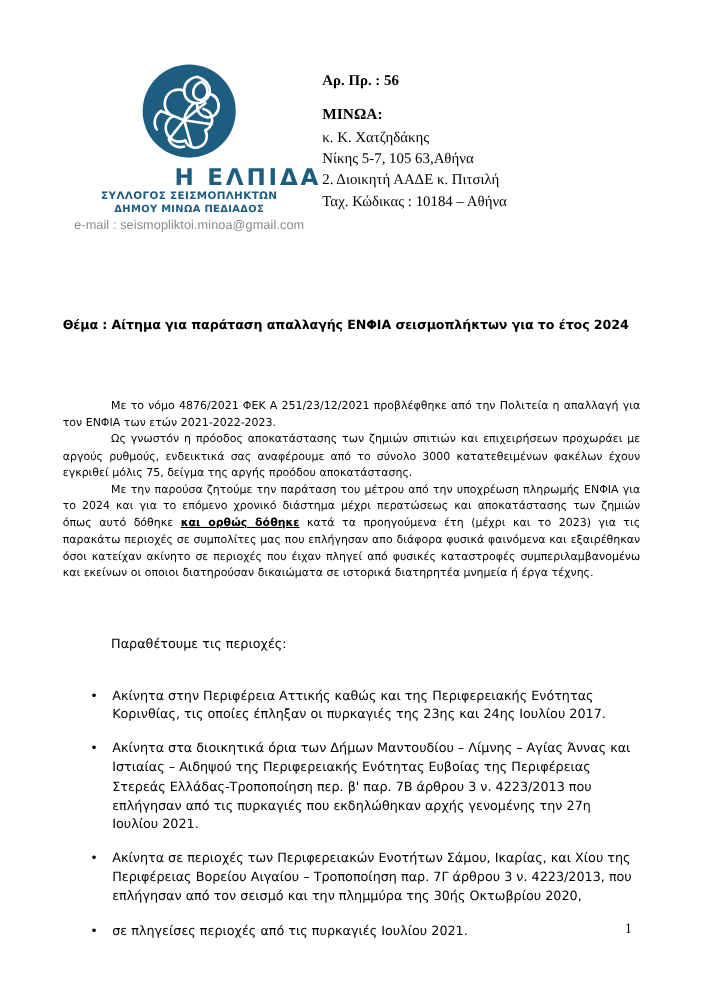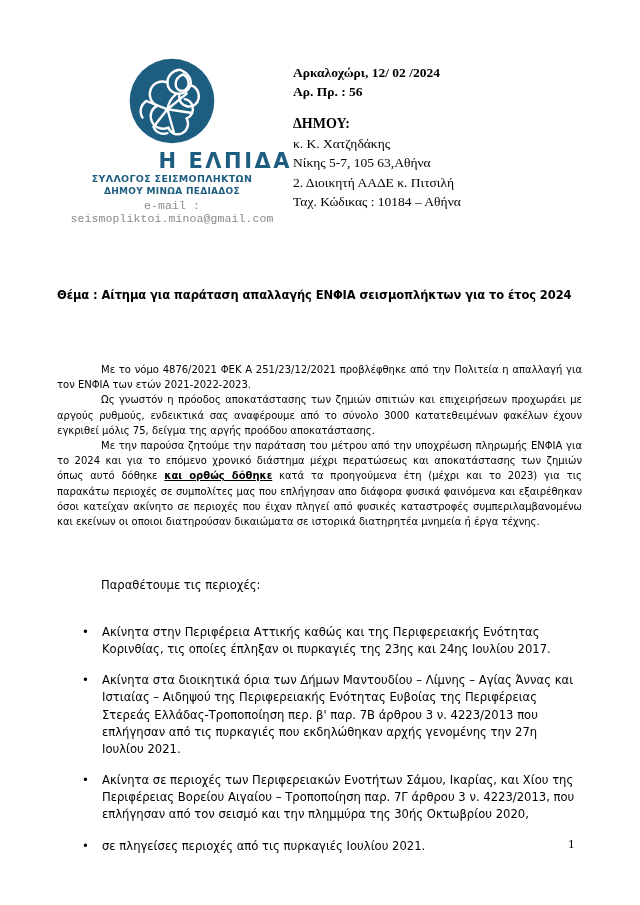--- a/index.html
+++ b/index.html
@@ -72,21 +72,21 @@
     font-family: "DejaVu Sans", sans-serif;
     font-weight: bold;
     font-size: 9px;
     letter-spacing: 0.3px;
     color: #1d5d80;
     margin: 1px 0 0 0;
     line-height: 1.15;
   }
 
   .org-email {
-    font-family: Liberation Mono, monospace;
+    font-family: Liberation Sans, sans-serif;
     font-size: 11.5px;
     color: #8a8a8a;
     margin: 3px 0 0 0;
     letter-spacing: 0.1px;
   }
 
   .recipient-block {
     position: absolute;
     left: 293px;
     top: 8px;
@@ -232,23 +232,22 @@
         </g>
       </svg>
 
       <div class="org-name">Η ΕΛΠΙΔΑ</div>
       <div class="org-sub1">ΣΥΛΛΟΓΟΣ ΣΕΙΣΜΟΠΛΗΚΤΩΝ</div>
       <div class="org-sub2">ΔΗΜΟΥ ΜΙΝΩΑ ΠΕΔΙΑΔΟΣ</div>
       <div class="org-email">e-mail : seismopliktoi.minoa@gmail.com</div>
     </div>
 
     <div class="recipient-block">
-      <div class="date-line">Αρκαλοχώρι, 12/ 02 /2024</div>
       <div class="protocol-line">Αρ. Πρ. : 56</div>
-      <div class="pros-label">ΔΗΜΟΥ:</div>
+      <div class="pros-label">ΜΙΝΩΑ:</div>
       <div class="recipient-line"> κ. Κ. Χατζηδάκης</div>
       <div class="recipient-line">Νίκης 5-7, 105 63,Αθήνα</div>
       <div class="recipient-line">2. Διοικητή ΑΑΔΕ κ. Πιτσιλή</div>
       <div class="recipient-line">Ταχ. Κώδικας : 10184 – Αθήνα</div>
     </div>
   </div>
 
   <div class="subject">Θέμα : Αίτημα για παράταση απαλλαγής ΕΝΦΙΑ σεισμοπλήκτων για το έτος 2024</div>
 
   <div class="body-block">

